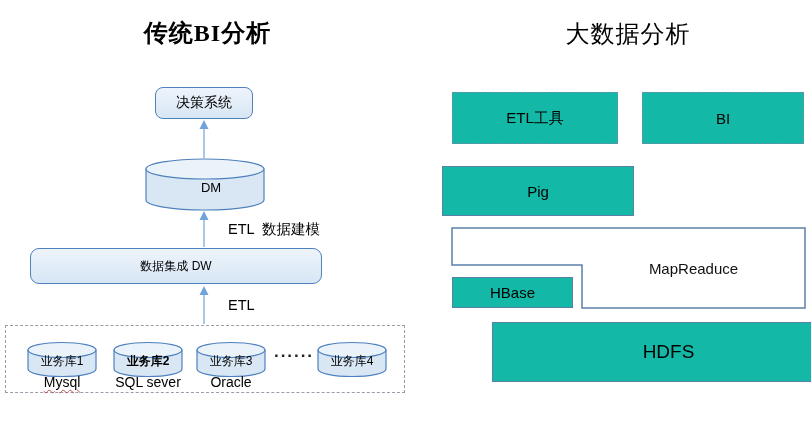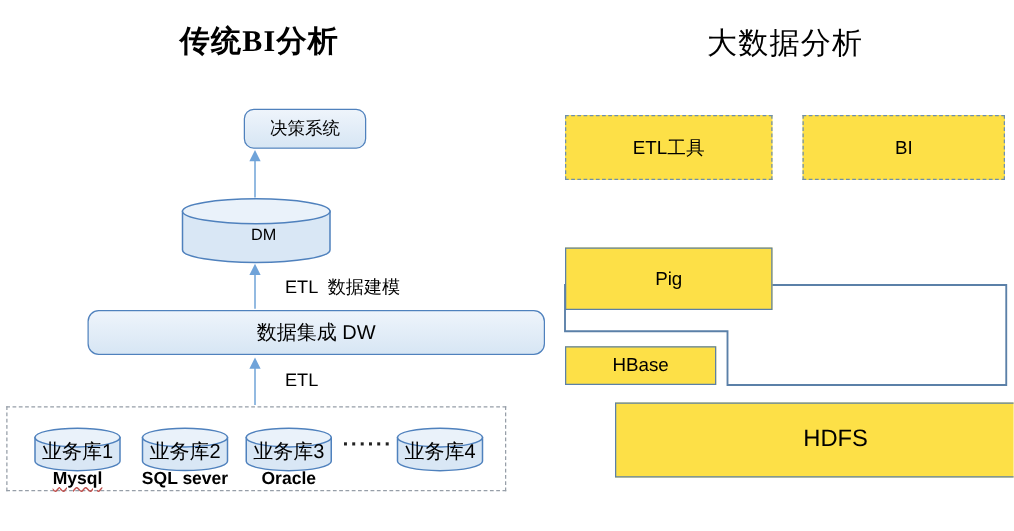--- a/index.html
+++ b/index.html
@@ -9,37 +9,36 @@
   }
   .abs{position:absolute;}
   .title{
     font-family:"Liberation Serif",serif;font-size:24px;color:#000;
     text-align:center;letter-spacing:1px;
   }
   .title-left{font-weight:700;}
   .title-right{font-weight:400;}
   .box{
     position:absolute;display:flex;align-items:center;justify-content:center;
-    box-sizing:border-box;font-size:15px;color:#000;background:#fde047;
+    box-sizing:border-box;font-size:15px;color:#000;background:#14b8a6;
   }
   .lbox{ 
     border:1.4px solid var(--left-border);
     background:linear-gradient(180deg,var(--left-fill-top) 0%,var(--left-fill-bottom) 100%);
     border-radius:8px;
-    margin-left:40px;
   }
   .rbox{border:1.5px solid var(--right-border);}
   .rbox-dashed{border:1.5px dashed var(--dashed-border);}
   .label{position:absolute;font-size:14px;color:#000;}
   .pre{white-space:pre;text-align:right;}
   .cyl-label{
-    position:absolute;font-size:16px;color:#000;text-align:center;
+    position:absolute;font-size:12px;color:#000;text-align:center;
     display:flex;align-items:center;justify-content:center;
   }
-  .db-label{position:absolute;font-size:14px;color:#000;text-align:center;font-weight:bold;}
+  .db-label{position:absolute;font-size:14px;color:#000;text-align:center;}
   .wavy{
     text-decoration-line:underline;text-decoration-style:wavy;
     text-decoration-color:#c0504d;text-decoration-thickness:1px;text-underline-offset:2px;
   }
   .dots{
     position:absolute;font-size:17px;font-weight:700;letter-spacing:1px;color:#222;
   }
   .outer-dashed{
     position:absolute;border:1px dashed var(--outer-dashed);box-sizing:border-box;background:transparent;
   }
@@ -100,50 +99,51 @@
   <div class="abs title title-right" style="left:520px;top:18px;width:216px;">大数据分析</div>
 
   <div class="box lbox" style="left:155px;top:87px;width:98px;height:32px;font-size:14px;">
     <span>决策系统</span>
   </div>
 
   <div class="cyl-label" style="left:146px;top:178px;width:130px;height:18px;font-size:13px;">DM</div>
 
   <div class="label pre" style="left:228px;top:220px;font-size:14.5px;">ETL  数据建模</div>
 
-  <div class="box lbox" style="left:30px;top:248px;width:366px;height:36px;font-size:16px;border-radius:9px;">
+  <div class="box lbox" style="left:30px;top:248px;width:292px;height:36px;font-size:12px;border-radius:9px;">
     <span>数据集成 DW</span>
   </div>
 
   <div class="label" style="left:228px;top:297px;font-size:14.5px;">ETL</div>
 
   <div class="outer-dashed" style="left:5px;top:325px;width:400px;height:68px;"></div>
 
   <div class="cyl-label" style="left:28px;top:353px;width:68px;height:16px;">业务库1</div>
-  <div class="cyl-label" style="left:114px;top:353px;width:68px;height:16px;">业务库2</div>
+  <div class="cyl-label" style="left:114px;top:353px;width:68px;height:16px;font-weight:bold;">业务库2</div>
   <div class="cyl-label" style="left:197px;top:353px;width:68px;height:16px;">业务库3</div>
   <div class="cyl-label" style="left:318px;top:353px;width:68px;height:16px;">业务库4</div>
 
   <div class="dots" style="left:272px;top:346px;width:44px;text-align:center;">······</div>
 
   <div class="db-label wavy" style="left:28px;top:374px;width:68px;">Mysql</div>
   <div class="db-label" style="left:106px;top:374px;width:84px;">SQL sever</div>
   <div class="db-label" style="left:197px;top:374px;width:68px;">Oracle</div>
 
   <div class="box rbox-dashed" style="left:452px;top:92px;width:166px;height:52px;">
     <span>ETL工具</span>
   </div>
   <div class="box rbox-dashed" style="left:642px;top:92px;width:162px;height:52px;justify-content:center;">
     <span>BI</span>
   </div>
 
-  <div class="box rbox" style="left:452px;top:166px;width:166px;height:50px;margin-top:32px;">
+  <div class="box rbox" style="left:442px;top:166px;width:192px;height:50px;">
     <span>Pig</span>
   </div>
 
+  <div class="abs" style="left:582px;top:228px;width:223px;height:80px;display:flex;align-items:center;justify-content:center;font-size:15px;z-index:2;">MapReaduce</div>
 
   <div class="box rbox" style="left:452px;top:277px;width:121px;height:31px;">
     <span>HBase</span>
   </div>
 
   <div class="box rbox" style="left:452px;top:322px;width:353px;height:60px;font-size:19px;margin-left:40px;">
     <span>HDFS</span>
   </div>
 
 

